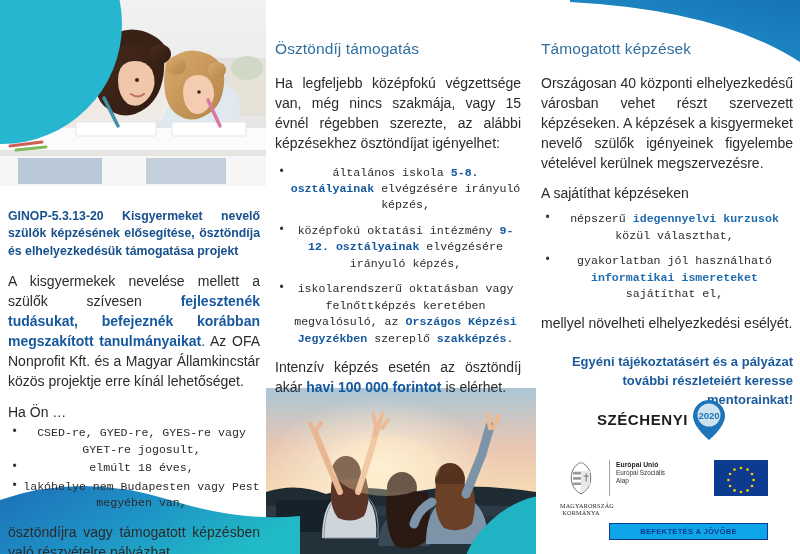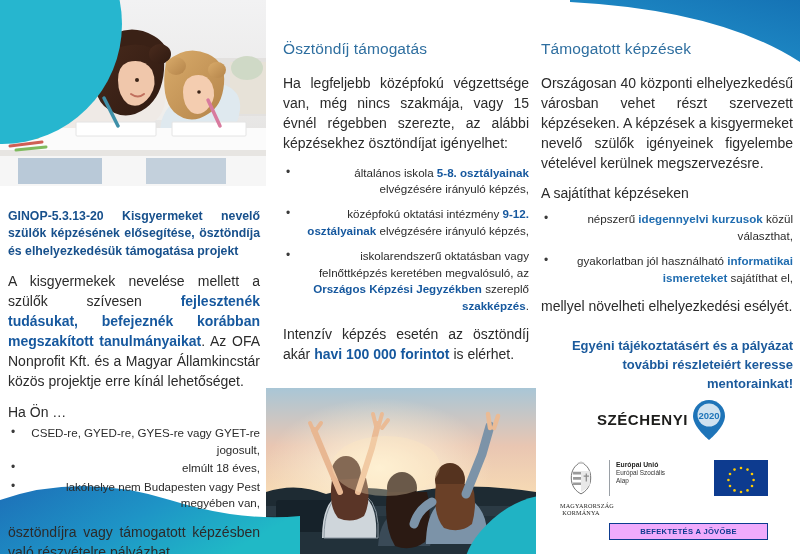--- a/index.html
+++ b/index.html
@@ -32,21 +32,21 @@
     position:absolute;left:0;top:0;width:266px;height:186px;z-index:1;overflow:hidden;
   }
   .photo-bottom-mid{
     position:absolute;left:266px;top:388px;width:270px;height:166px;z-index:1;overflow:hidden;
   }
   .photo-top-left svg,.photo-bottom-mid svg{display:block;width:100%;height:100%;}
 
   
   .col{position:absolute;z-index:6;}
   .col-left{left:8px;top:192px;width:252px;}
-  .col-mid{left:283px;top:40px;width:246px;}
+  .col-mid{left:275px;top:40px;width:246px;}
   .col-right{left:541px;top:40px;width:252px;}
 
   h2.section-title{
     margin:0 0 16px 0;
     font-size:15.5px;font-weight:400;color:#2f6fa0;
     letter-spacing:.1px;
   }
   .proj-title{
     margin:16px 0 12px 0;
     font-size:12.3px;font-weight:bold;color:#17508c;
@@ -56,21 +56,21 @@
     margin:0 0 11px 0;
     font-size:14px;color:#2b2b2b;line-height:1.42;text-align:justify;
   }
   p.body.last{margin-bottom:0;}
   .hl{color:#16589e;font-weight:bold;}
   .hl-lite{color:#1f6cb0;font-weight:bold;}
 
   ul.blist{margin:0 0 11px 0;padding:0 0 0 15px;list-style:none;}
   ul.blist li{
     position:relative;font-size:11.6px;color:#2b2b2b;line-height:1.42;
-    margin-bottom:9px;text-align:right;
+    margin-bottom:9px;text-align:center;font-family:Liberation Mono, monospace;
   }
   ul.blist li:last-child{margin-bottom:0;}
   ul.blist li::before{
     content:"\2022";position:absolute;left:-12px;top:-1px;color:#3a3a3a;font-size:12px;
   }
   ul.tight li{margin-bottom:2px;}
 
   .cta{
     margin:20px 0 0 0;text-align:right;
     font-size:13px;font-weight:bold;color:#1b5a9c;line-height:1.45;
@@ -89,21 +89,21 @@
     font-family:"Liberation Serif", serif;
     font-size:6.2px;color:#1d1d1b;line-height:1.25;letter-spacing:.2px;margin-top:2px;
   }
   .eu-mid{flex:1;}
   .eu-text-row{display:flex;align-items:flex-start;gap:6px;border-left:1px solid #9aa0a6;padding-left:6px;}
   .eu-texts{flex:1;}
   .eu-t1{font-size:6.8px;font-weight:bold;color:#1d1d1b;line-height:1.35;}
   .eu-t2{font-size:6.4px;color:#333;line-height:1.35;}
   .eu-flag{width:54px;height:36px;background:#0d3b8f;position:relative;flex:0 0 auto;}
   .befektetes{
-    margin-top:6px;background:#f0abfc;border:1.3px solid #0d3b8f;color:#0d3b8f;
+    margin-top:6px;background:#0ea5e9;border:1.3px solid #0d3b8f;color:#0d3b8f;
     font-size:7.6px;font-weight:bold;letter-spacing:.3px;text-align:center;
     padding:3px 2px;
   }
   .befekt-wrap{margin-left:49px;}
 </style>
 </head>
 <body>
 
 <div class="page">
 

